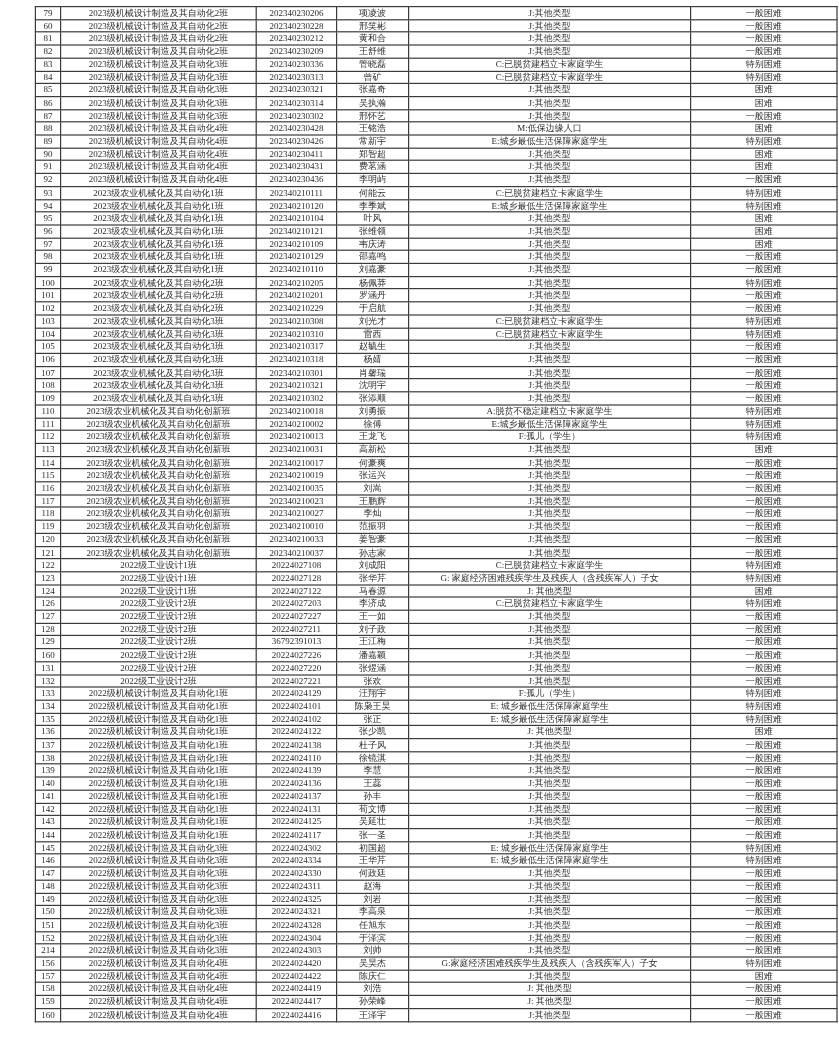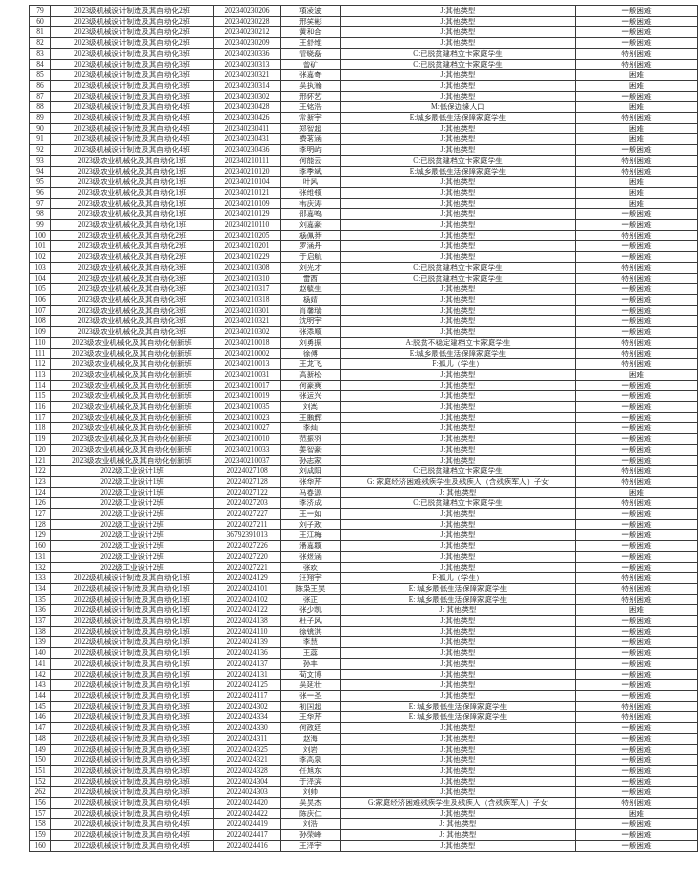--- a/index.html
+++ b/index.html
@@ -640,21 +640,21 @@
         </tr>
         <tr>
           <td>152</td>
           <td>2022级机械设计制造及其自动化3班</td>
           <td>20224024304</td>
           <td>于泽滨</td>
           <td>J:其他类型</td>
           <td>一般困难</td>
         </tr>
         <tr>
-          <td>262</td>
+          <td>214</td>
           <td>2022级机械设计制造及其自动化3班</td>
           <td>20224024303</td>
           <td>刘帅</td>
           <td>J:其他类型</td>
           <td>一般困难</td>
         </tr>
         <tr>
           <td>156</td>
           <td>2022级机械设计制造及其自动化4班</td>
           <td>20224024420</td>

